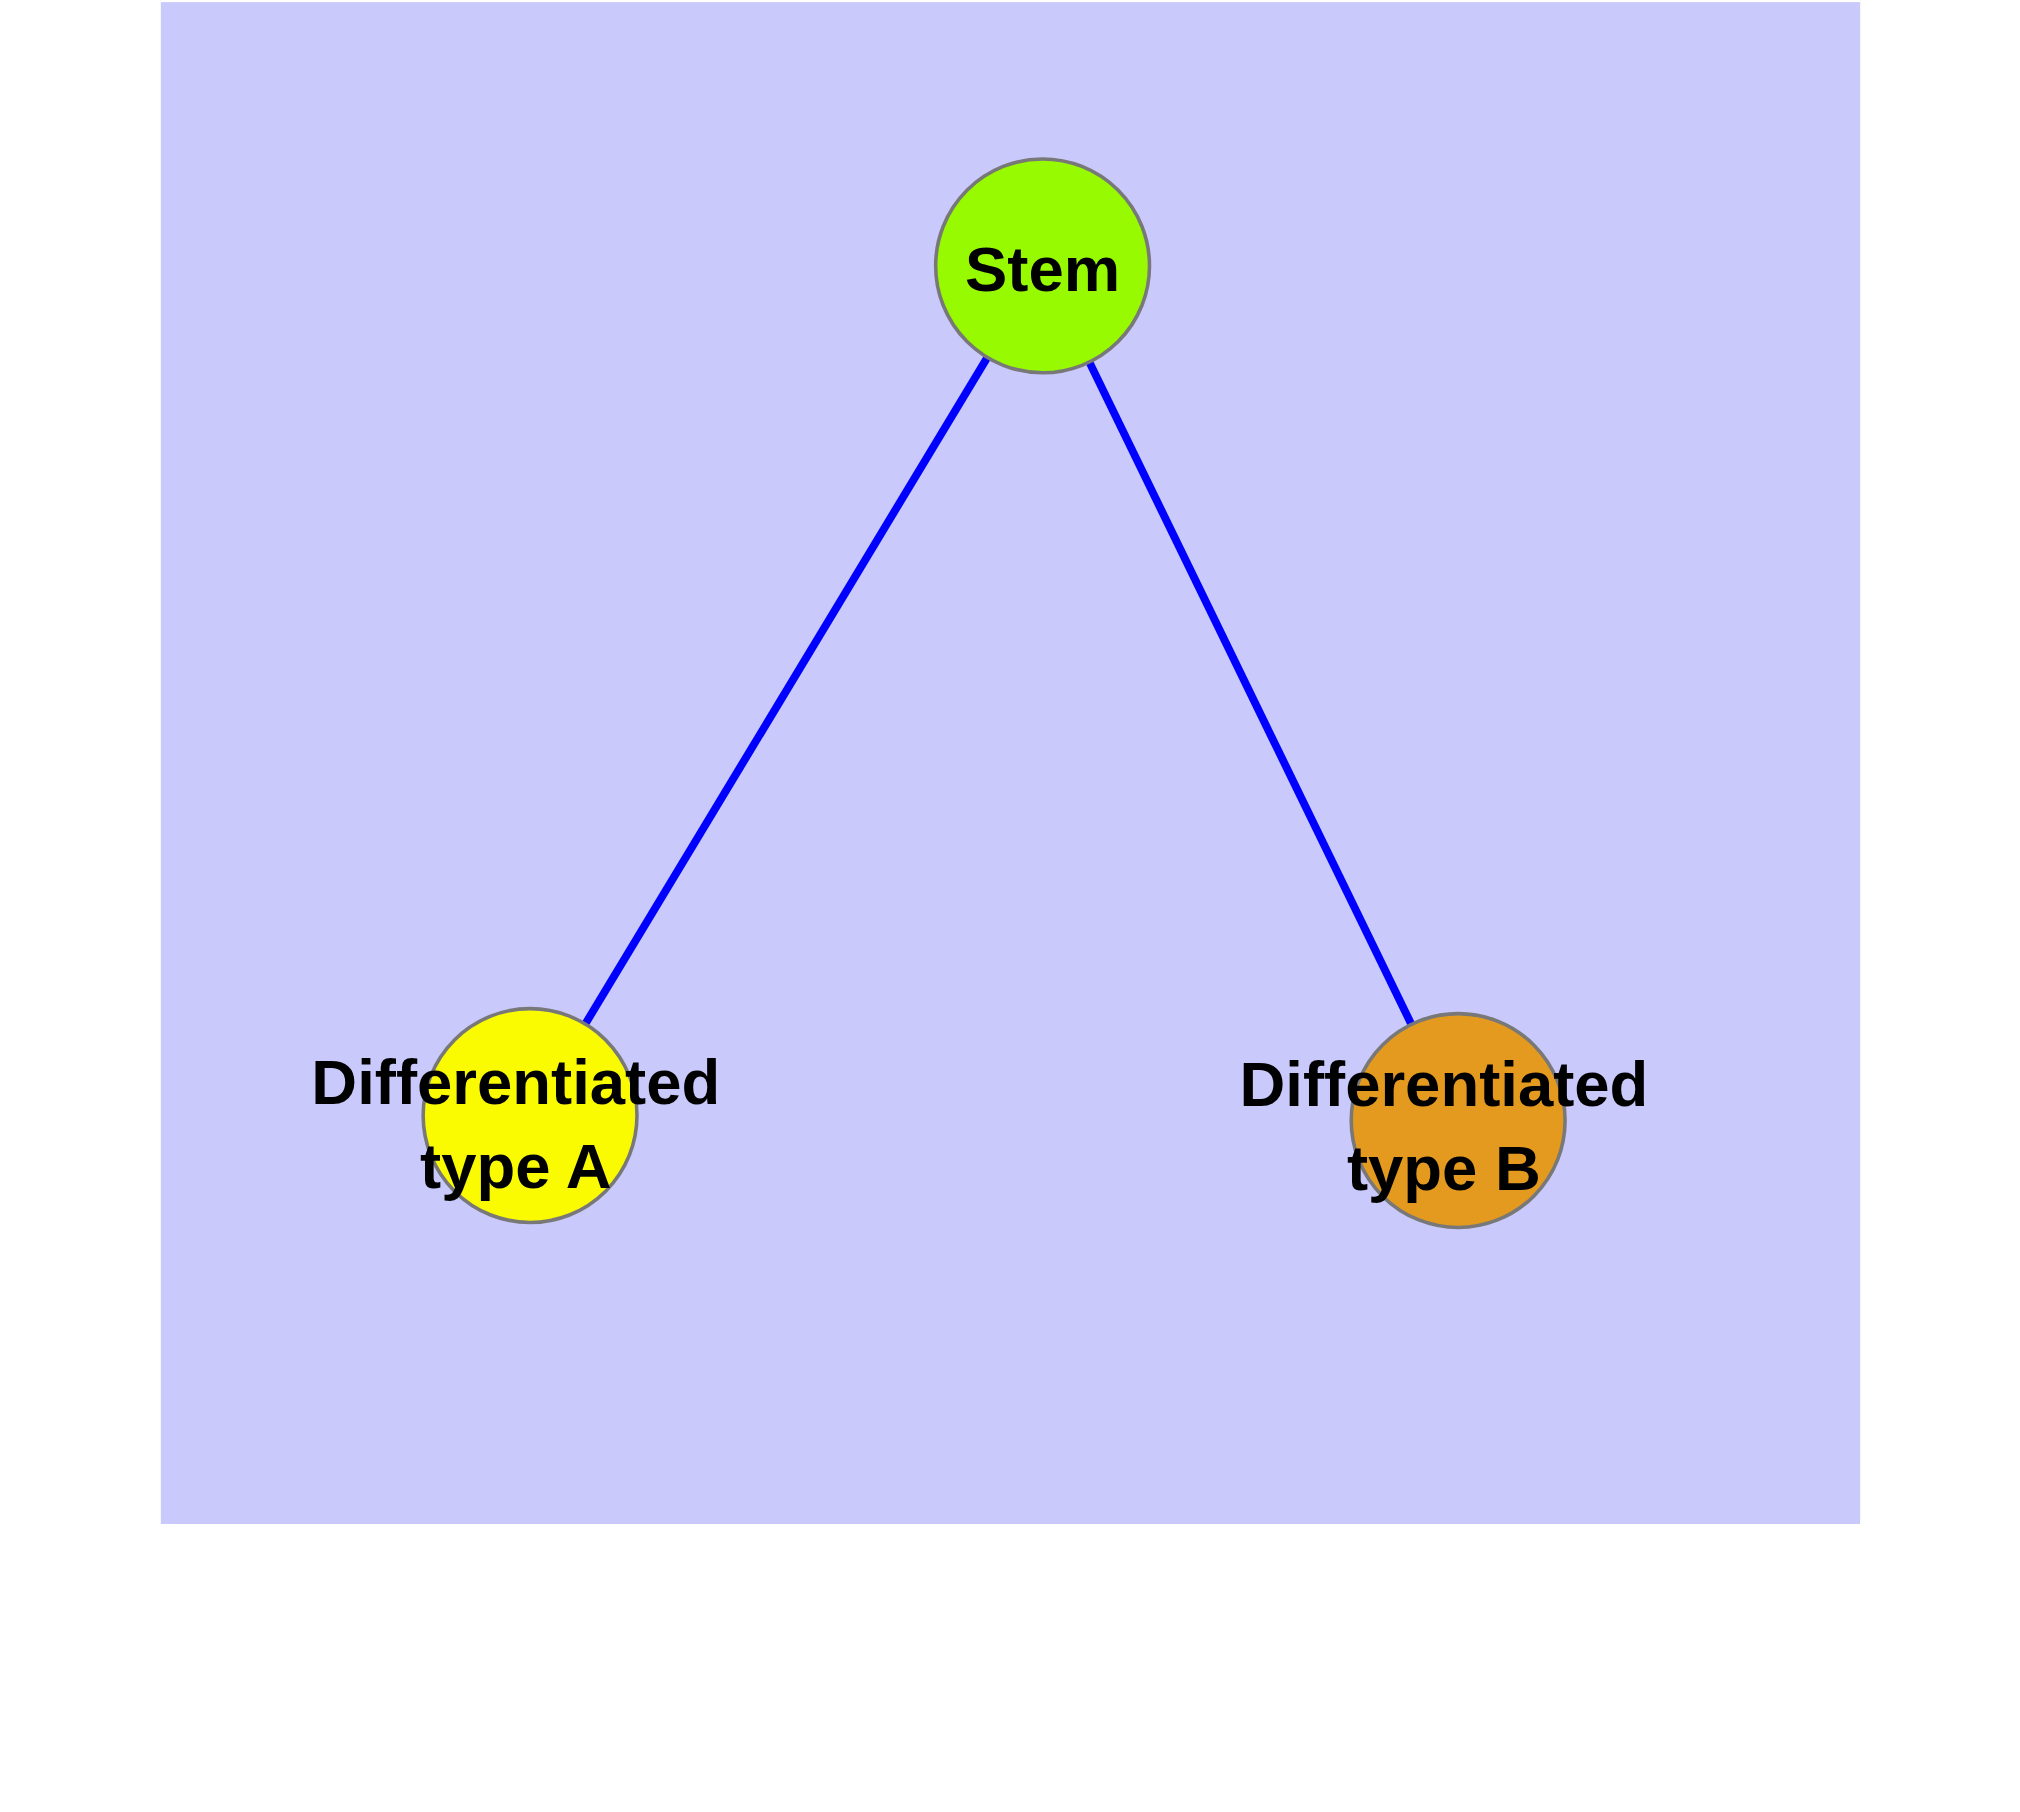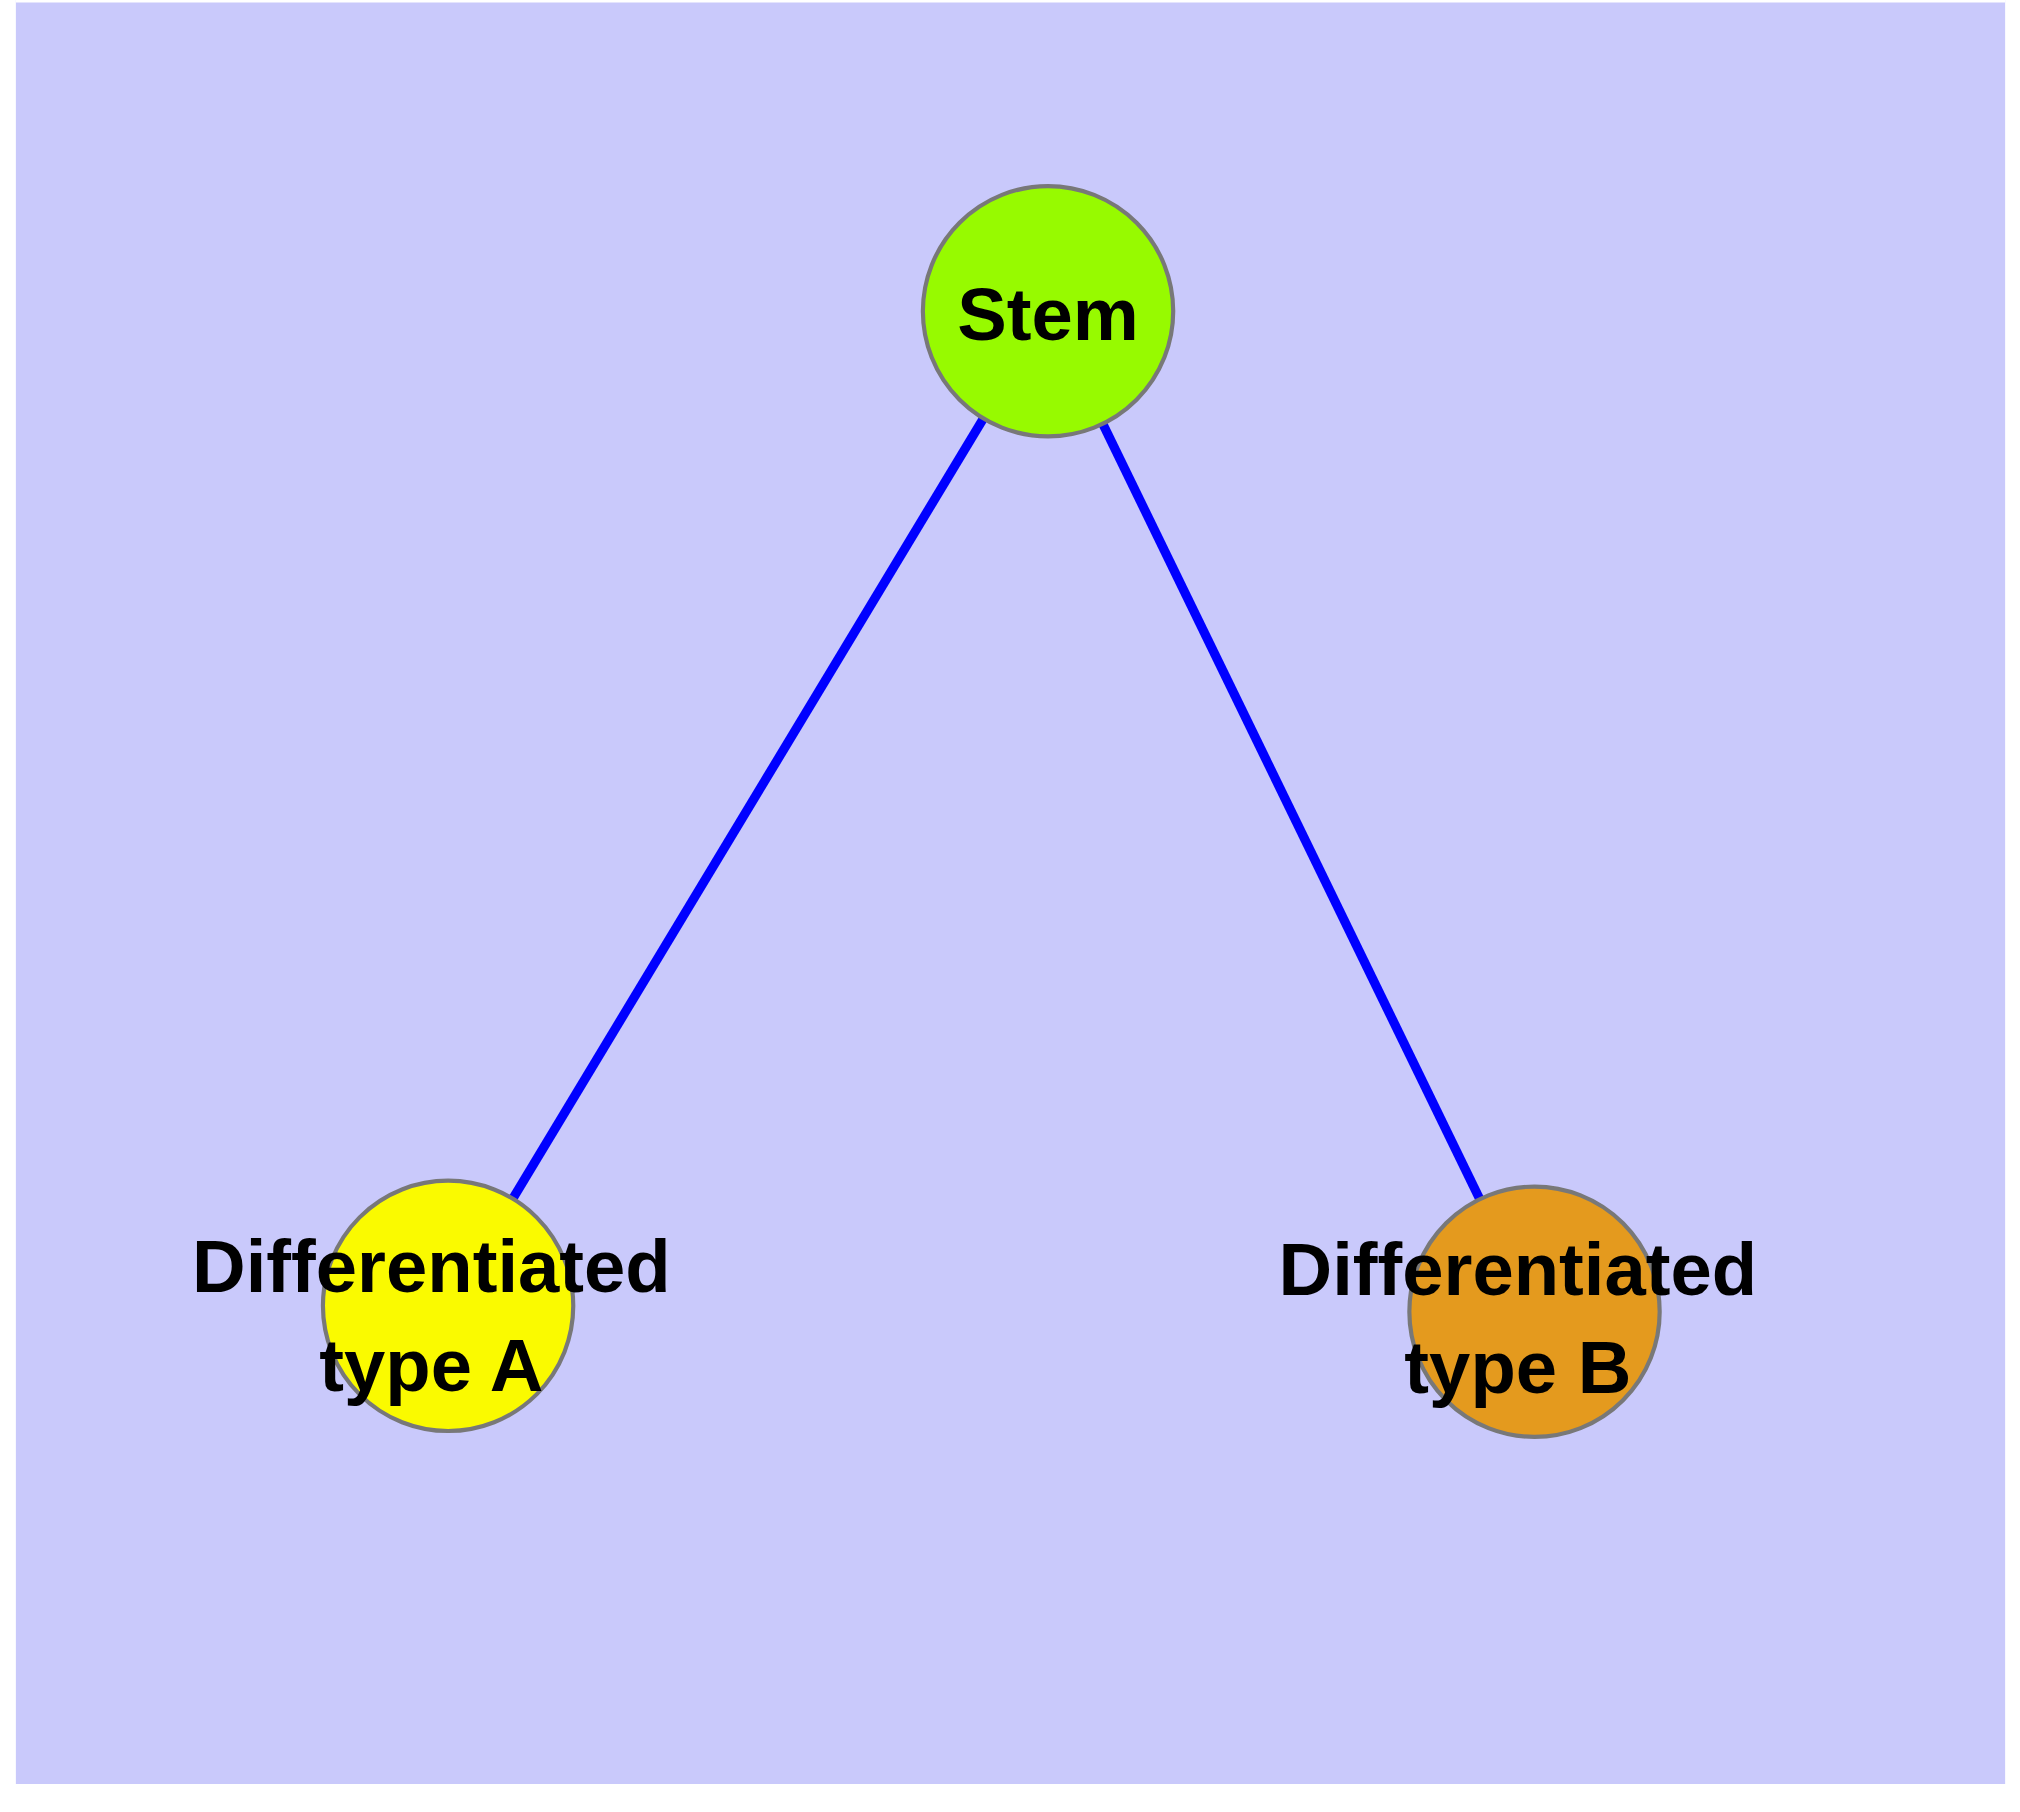--- a/index.html
+++ b/index.html
@@ -3,21 +3,21 @@
 <meta charset="utf-8">
 <style>
   html, body {
     margin: 0;
     padding: 0;
     background: #ffffff;
   }
   #stage {
     position: relative;
     width: 2021px;
-    height: 1784px;
+    height: 1524px;
     overflow: hidden;
     font-family: "Liberation Sans", sans-serif;
   }
   #graph-svg {
     position: absolute;
     top: 0;
     left: 0;
     width: 100%;
     height: 100%;
     display: block;

